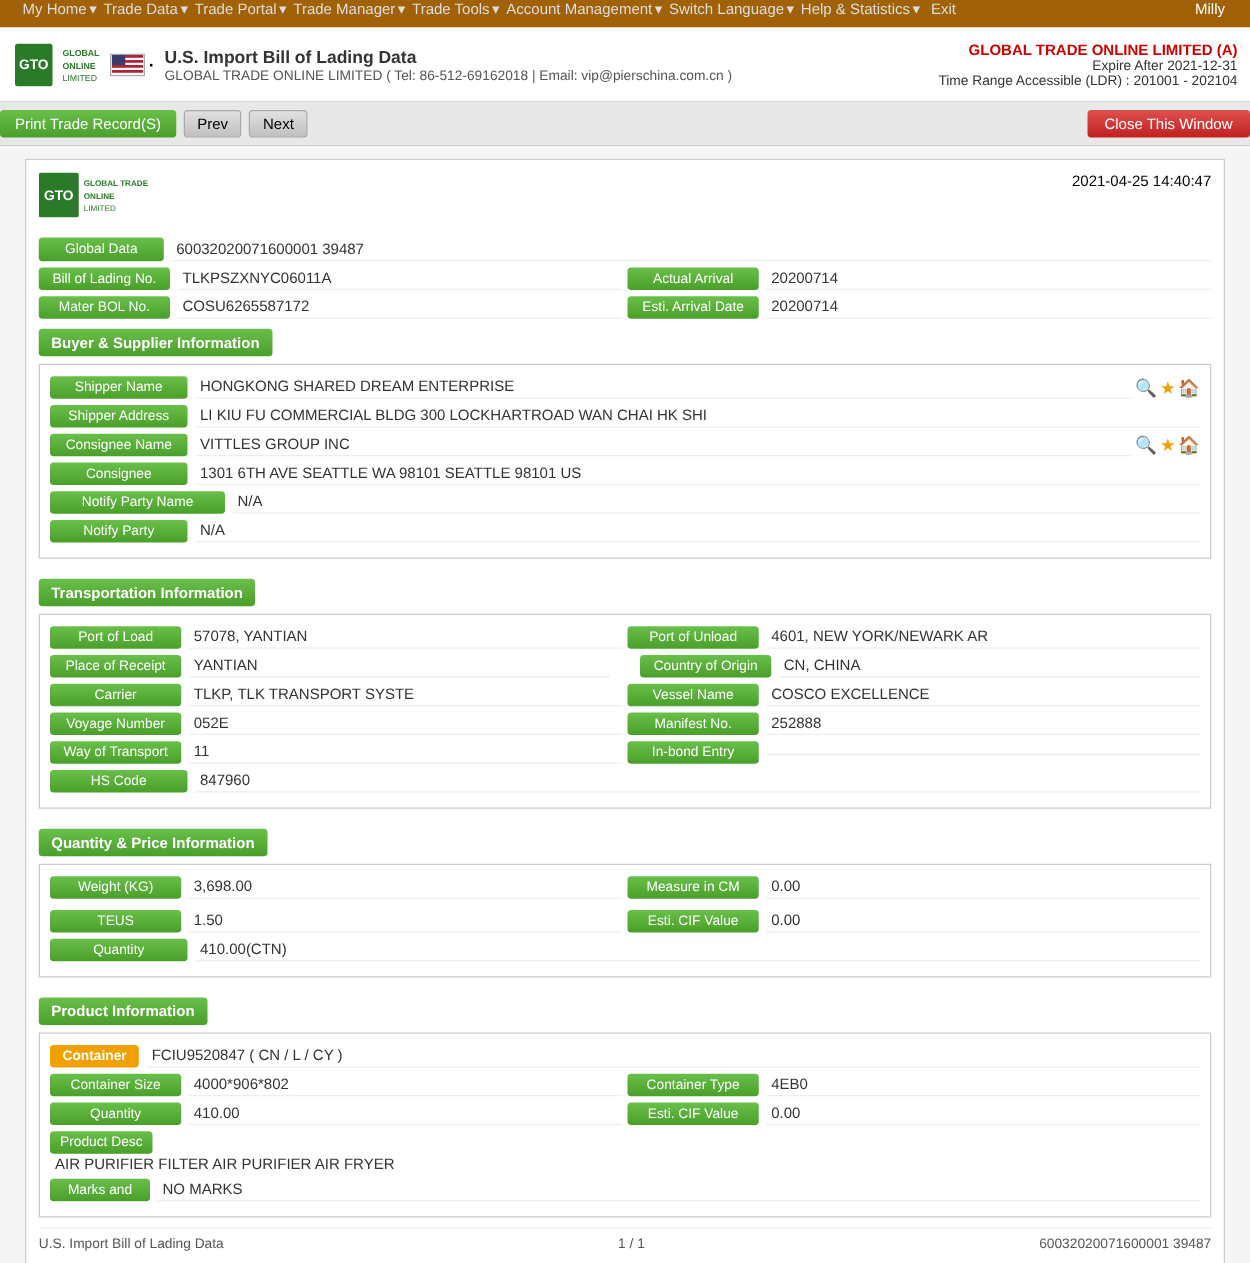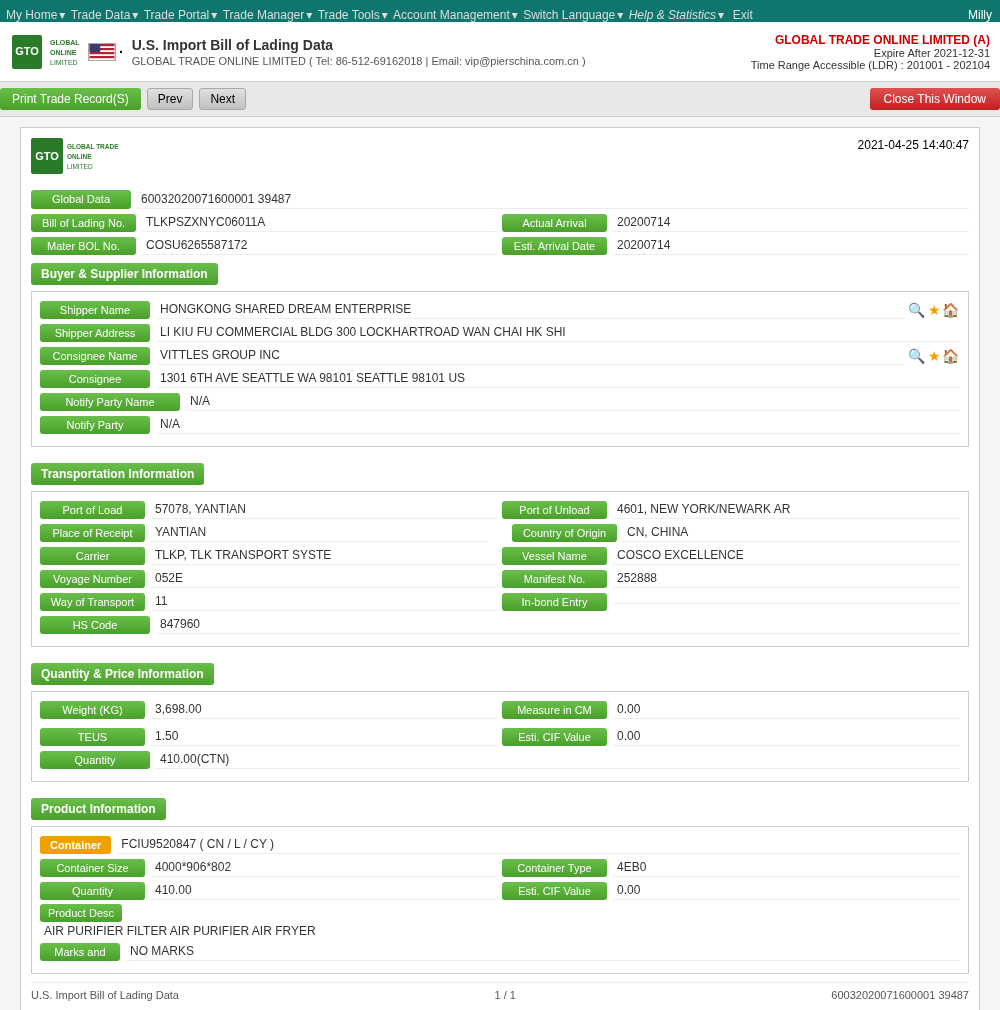--- a/index.html
+++ b/index.html
@@ -1,19 +1,19 @@
 <!DOCTYPE html>
 <html><head>
   <meta charset="utf-8">
   <style>
     * { margin: 0; padding: 0; box-sizing: border-box; }
     body { font-family: Arial, sans-serif; font-size: 12px; background: #f0f0f0; width: 1000px; min-height: 1010px; overflow-x: hidden; }
 
     
-    .top-nav { background: #0f766e; color: #fff; display: flex; align-items: flex-end; height: 22px; padding: 0 6px; font-size: 12px; }
+    .top-nav { background: #a16207; color: #fff; display: flex; align-items: flex-start; height: 22px; padding: 0 18px; font-size: 12px; }
     .top-nav a, .top-nav span { color: #ddd; text-decoration: none; margin-right: 2px; cursor: pointer; }
     .top-nav .spacer { flex: 1; }
     .top-nav .user-name { color: #fff; }
 
     
     .header-bar { background: #fff; display: flex; align-items: center; padding: 6px 10px; border-bottom: 1px solid #ccc; height: 60px; }
     .flag-area { display: flex; align-items: center; font-size: 14px; font-weight: bold; margin: 0 8px; }
     .header-right { margin-left: auto; text-align: right; }
 
     
@@ -88,21 +88,21 @@
   &nbsp;
   <span style="color:#ddd;cursor:pointer;">Trade Tools</span>
   <span class="arrow">▾</span>
   &nbsp;
   <span style="color:#ddd;cursor:pointer;">Account Management</span>
   <span class="arrow">▾</span>
   &nbsp;
   <span style="color:#ddd;cursor:pointer;">Switch Language</span>
   <span class="arrow">▾</span>
   &nbsp;
-  <span style="color:#ddd;cursor:pointer;font-style:italic;">Help &amp; Statistics</span>
+  <span style="color:#ddd;cursor:pointer;">Help &amp; Statistics</span>
   <span class="arrow">▾</span>
   &nbsp;&nbsp;
   <span style="color:#ddd;cursor:pointer;">Exit</span>
   <span class="spacer"></span>
   <span class="user-name">Milly</span>
 </div>
 
 <div class="header-bar">
 
   <div class="logo-gto">

